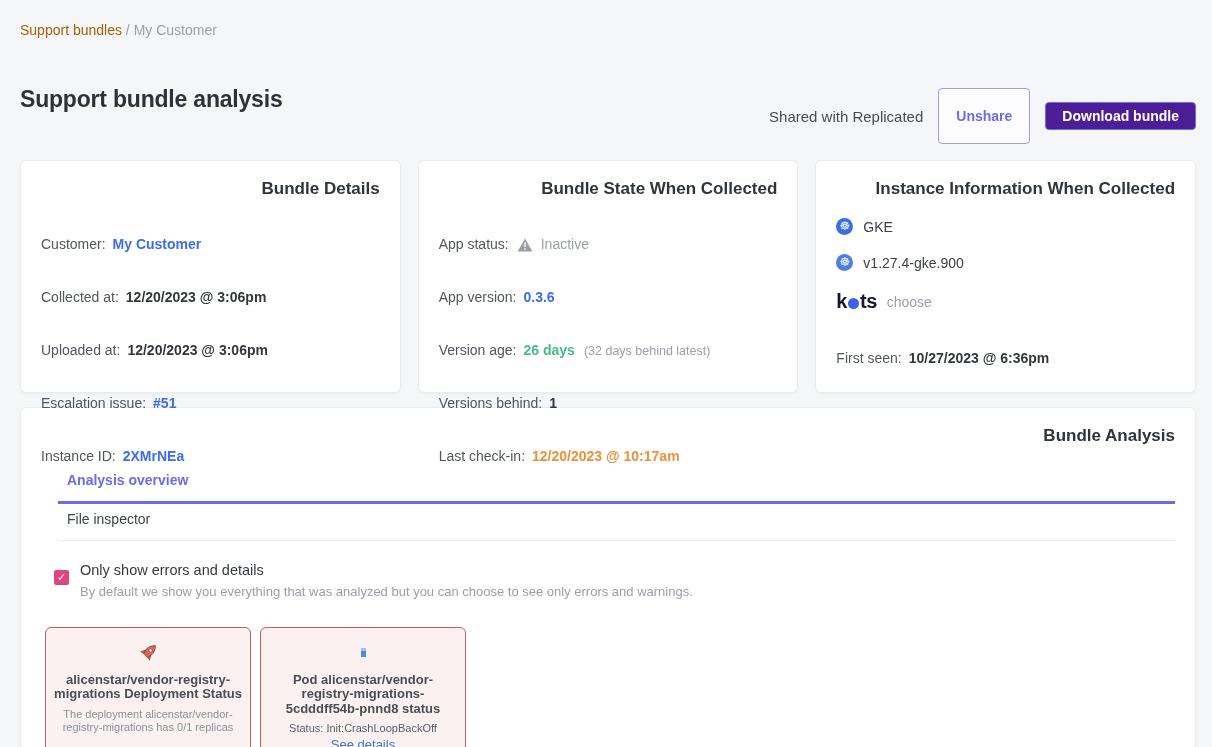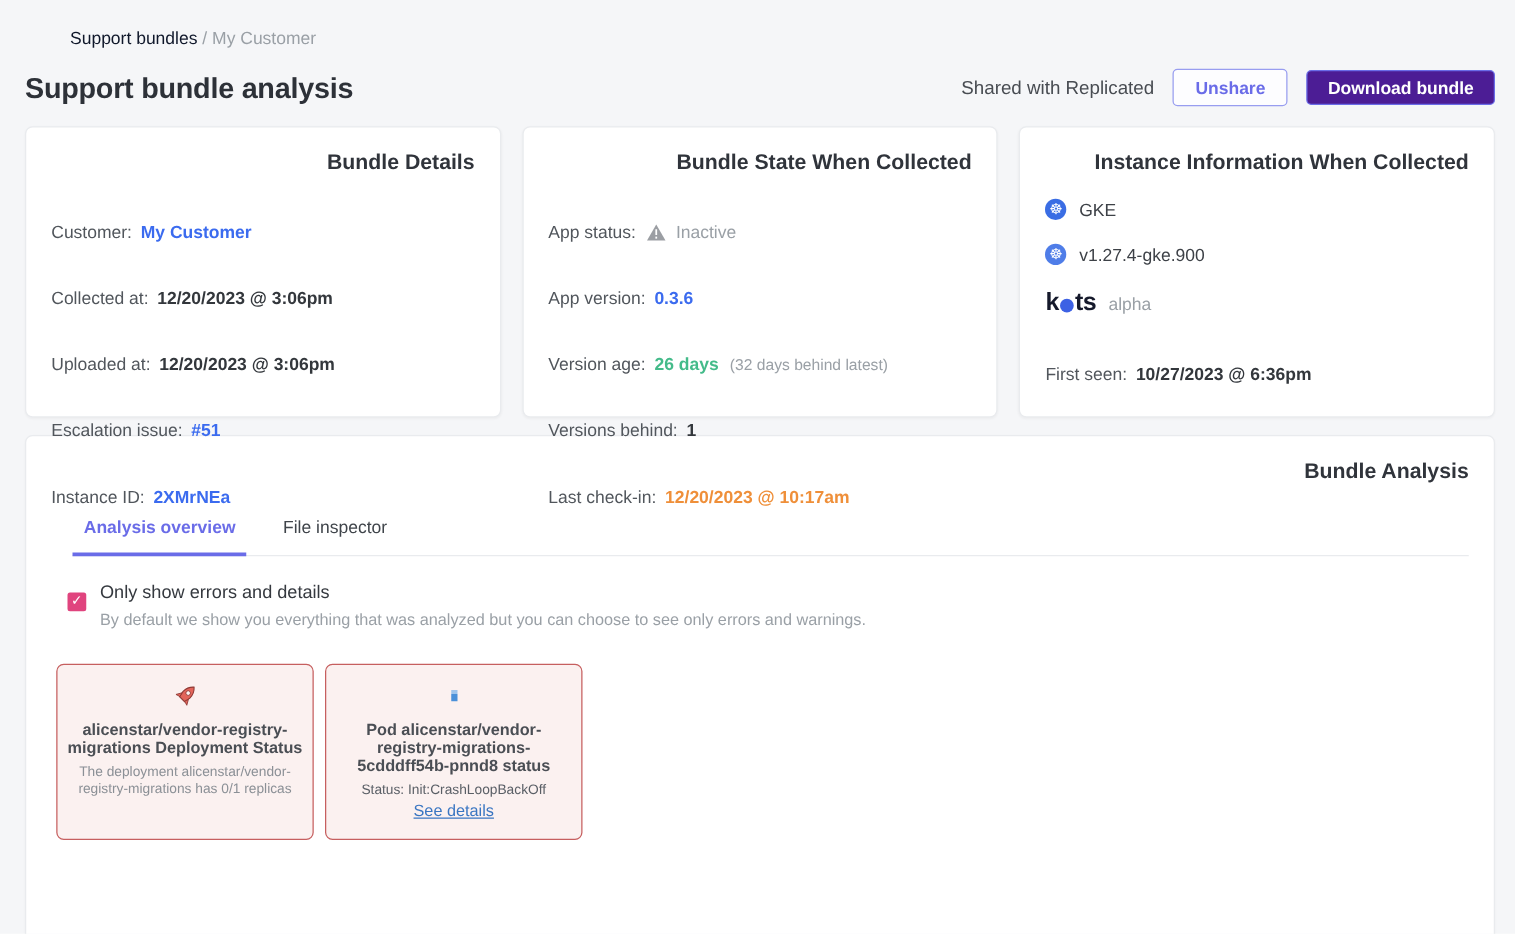--- a/index.html
+++ b/index.html
@@ -7,30 +7,30 @@
   body {
     width: 1212px; height: 747px; overflow: hidden;
     background: #f5f6f8;
     font-family: "Liberation Sans", sans-serif;
     color: #3a3e44;
   }
   .page { padding: 20px 16px 0 20px; }
 
   
   .breadcrumb { font-size: 14px; padding-top: 2px; }
-  .breadcrumb a { color: #0f172a; text-decoration: none; cursor: pointer; margin-left: 36px; }
+  .breadcrumb a { color: #a16207; text-decoration: none; cursor: pointer; }
   .breadcrumb .sep, .breadcrumb .current { color: #9aa0a6; }
 
   
   .header-row { display: flex; justify-content: space-between; align-items: center; margin-top: 17px; }
   .page-title { font-size: 23px; font-weight: 700; color: #2d3138; margin: 0; letter-spacing: -0.2px; }
-  .header-actions { display: flex; align-items: center; gap: 15px; }
+  .header-actions { display: flex; align-items: center; gap: 15px; margin-top: 33px; }
   .shared-text { font-size: 15px; color: #484c52; }
   .btn { font-family: inherit; font-size: 14px; font-weight: 700; border-radius: 4px; cursor: pointer; line-height: 1; }
-  .btn-outline { background: #fdfdff; border: 1px solid #989df0; color: #6a6ce8; padding: 7px 17px; }
+  .btn-outline { background: #fdfdff; border: 1px solid #989df0; color: #6a6ce8; padding: 20px 17px; }
   .btn-primary { background: #4c1d95; border: 1px solid #6a6ce8; color: #ffffff; padding: 6px 16px; }
 
   
   .cards-row { display: flex; gap: 17px; margin-top: 16px; }
   .card { background: #ffffff; border: 1px solid #e9ebee; border-radius: 6px; box-shadow: 0 1px 2px rgba(0,0,0,0.04); }
   .info-card { flex: 1; height: 233px; padding: 18px 20px; }
   .card-title { font-size: 17px; font-weight: 600; color: #30343b; margin: 0; text-align: right; }
   .info-row { margin-top: 37px; font-size: 14px; color: #51565c; display: flex; align-items: flex-end; gap: 7px; white-space: nowrap; }
   .val-bold { color: #33373c; font-weight: 700; }
   .val-link { color: #3b6bef; font-weight: 600; text-decoration: none; cursor: pointer; }
@@ -42,21 +42,21 @@
 
   .k8s-icon { display: inline-block; width: 17px; height: 17px; border-radius: 50%;
     background: #3a6de4; color: #fff; font-size: 12px; line-height: 17px; text-align: center; }
   .k8s-icon.light { background: #4f7de8; }
   .instance-row { margin-top: 19px; font-size: 14px; color: #3d4147; display: flex; align-items: center; gap: 10px; }
   .kots-logo { font-size: 20px; font-weight: 800; color: #15192b; letter-spacing: -0.5px; display: inline-flex; align-items: center; }
   .kots-o { display: inline-block; width: 11px; height: 11px; border-radius: 50%; background: #3d61e4; margin: 3px 1px 0 1px; }
 
   
   .analysis-card { margin-top: 14px; height: 440px; padding: 18px 20px; }
-  .tabs { display: flex; gap: 20px; margin: 26px 0 4px 17px; border-bottom: 1px solid #e9ebee; }
+  .tabs { display: flex; gap: 8px; margin: 26px 0 4px 17px; border-bottom: 1px solid #e9ebee; flex-direction: column; }
   .tab { font-size: 14px; color: #3f444a; padding: 0 9px 13px 9px; cursor: pointer; }
   .tab.active { color: #6a6ce8; font-weight: 700; border-bottom: 3px solid #6a6ce8; margin-bottom: -1px; }
 
   .filter-row { display: flex; gap: 11px; margin: 21px 0 0 13px; }
   .checkbox { width: 15px; height: 15px; margin-top: 8px; border-radius: 2px; background: #e0447e;
     color: #fff; font-size: 11px; line-height: 15px; text-align: center; cursor: pointer; flex: none; }
   .filter-label { font-size: 14.5px; color: #35393f; }
   .filter-desc { font-size: 13px; color: #9aa0a6; margin-top: 6px; }
 
   .results { display: flex; gap: 9px; margin: 28px 0 0 4px; }
@@ -156,21 +156,21 @@
       <div class="instance-row">
         <span class="k8s-icon light">☸</span>
         <span>v1.27.4-gke.900</span>
       </div>
       <div class="instance-row">
         <span class="kots-logo">
             <span>k</span>
             <span class="kots-o"></span>
             <span>ts</span>
           </span>
-        <span class="val-muted" style="font-size:14px;">alpha</span>
+        <span class="val-muted" style="font-size:14px;">choose</span>
       </div>
       <div class="info-row">
         <span>First seen:</span>
         <span class="val-bold">10/27/2023 @ 6:36pm</span>
       </div>
     </div>
 
   </div>
 
   <div class="card analysis-card">

